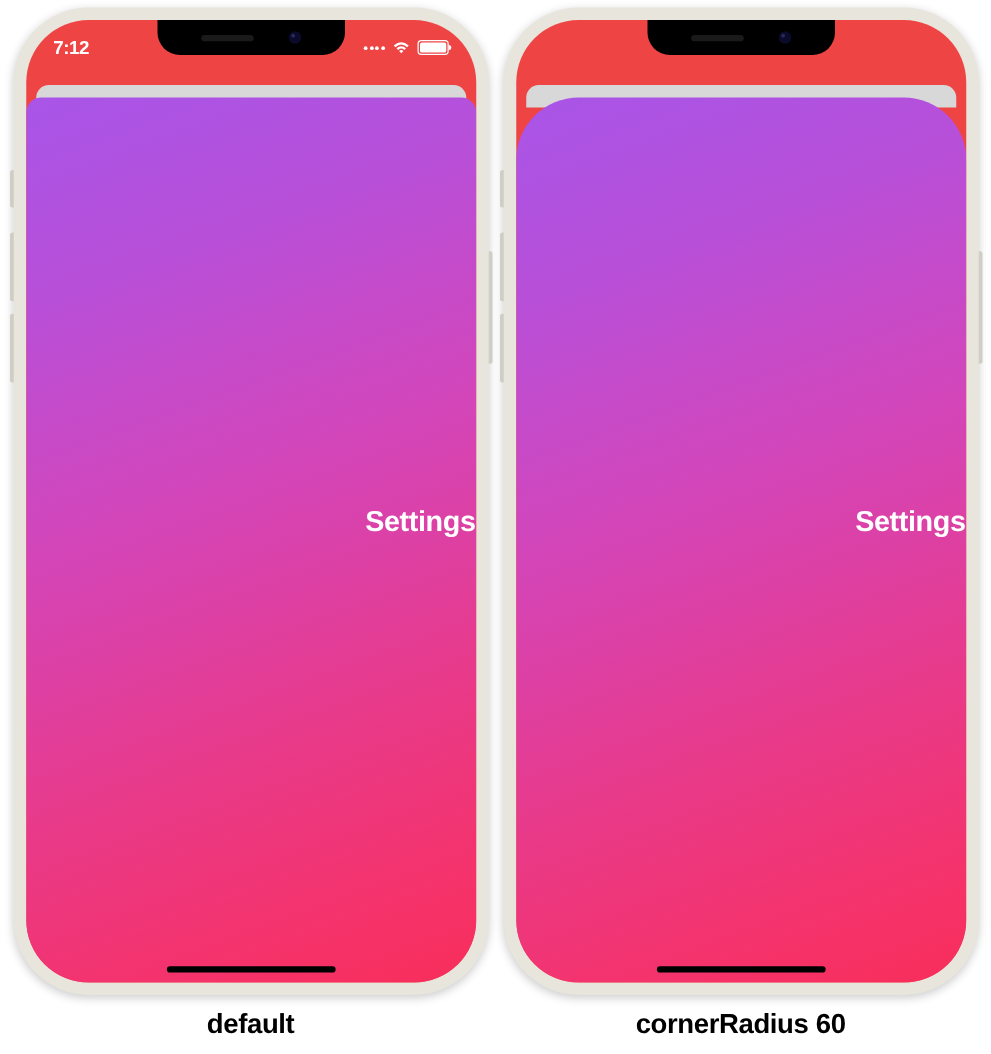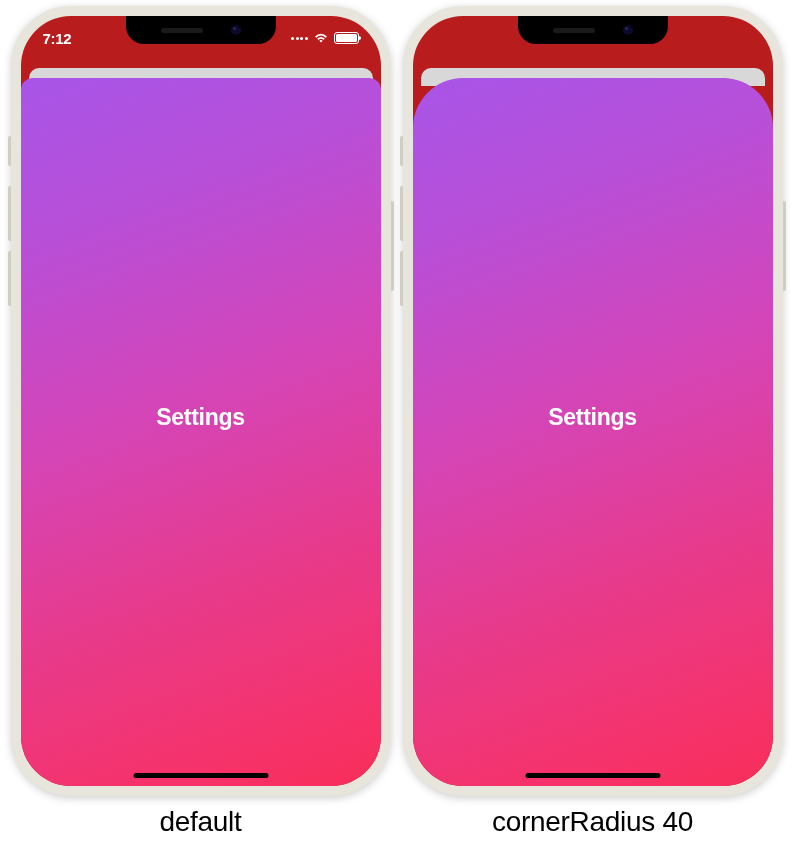--- a/index.html
+++ b/index.html
@@ -64,21 +64,21 @@
       right: -3px;
       top: 195px;
       width: 3px;
       height: 90px;
       background: #d0cdc4;
       border-radius: 0 2px 2px 0;
     }
     .phone-screen {
       width: 100%;
       height: 100%;
-      background: #b91c1c;
+      background: #ef4444;
       border-radius: 50px;
       overflow: hidden;
       position: relative;
     }
     .notch {
       position: absolute;
       top: 0;
       left: 50%;
       transform: translateX(-50%);
       width: 150px;
@@ -192,21 +192,21 @@
     }
     .modal-sheet {
       position: absolute;
       left: 0;
       right: 0;
       bottom: 0;
       z-index: 10;
       background: linear-gradient(160deg, #a855e8 0%, #b84fd8 20%, #d445b8 45%, #e83a8a 70%, #f5326a 90%, #f82e5a 100%);
       display: flex;
       align-items: center;
-      justify-content: center;
+      justify-content: flex-end;
     }
     .modal-default {
       top: 62px;
       border-radius: 12px 12px 0 0;
     }
     .modal-cr50 {
       top: 62px;
       border-radius: 50px 50px 0 0;
     }
     .settings-label {
@@ -222,22 +222,22 @@
       left: 50%;
       transform: translateX(-50%);
       width: 135px;
       height: 5px;
       background: #000;
       border-radius: 3px;
       z-index: 30;
     }
     .caption {
       margin-top: 10px;
-      font-size: 28px;
-      font-weight: 400;
+      font-size: 22px;
+      font-weight: 700;
       color: #000;
       letter-spacing: -0.3px;
     }
   </style>
 </head>
 <body>
 
 <div class="phones-row">
 
   <div class="phone-wrapper">
@@ -287,16 +287,16 @@
             <div class="camera"></div>
           </div>
         </div>
         <div class="back-card"></div>
         <div class="modal-sheet modal-cr50">
           <div class="settings-label">Settings</div>
         </div>
         <div class="home-indicator"></div>
       </div>
     </div>
-    <div class="caption">cornerRadius 40</div>
+    <div class="caption">cornerRadius 60</div>
   </div>
 
 </div>
 
 </body></html>

